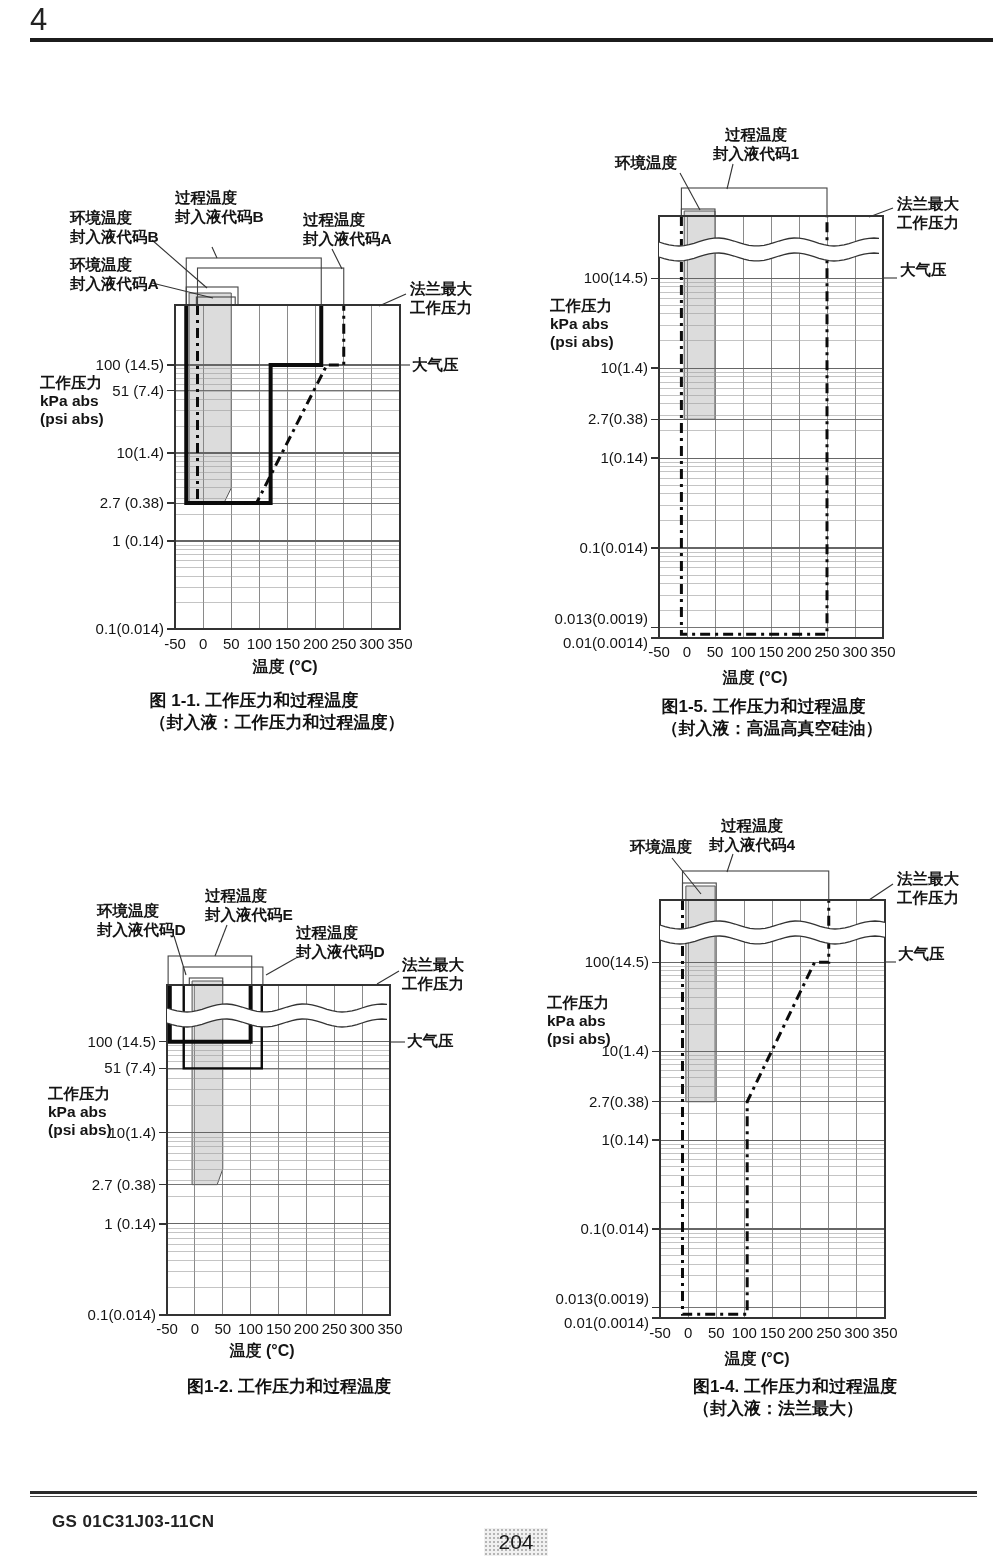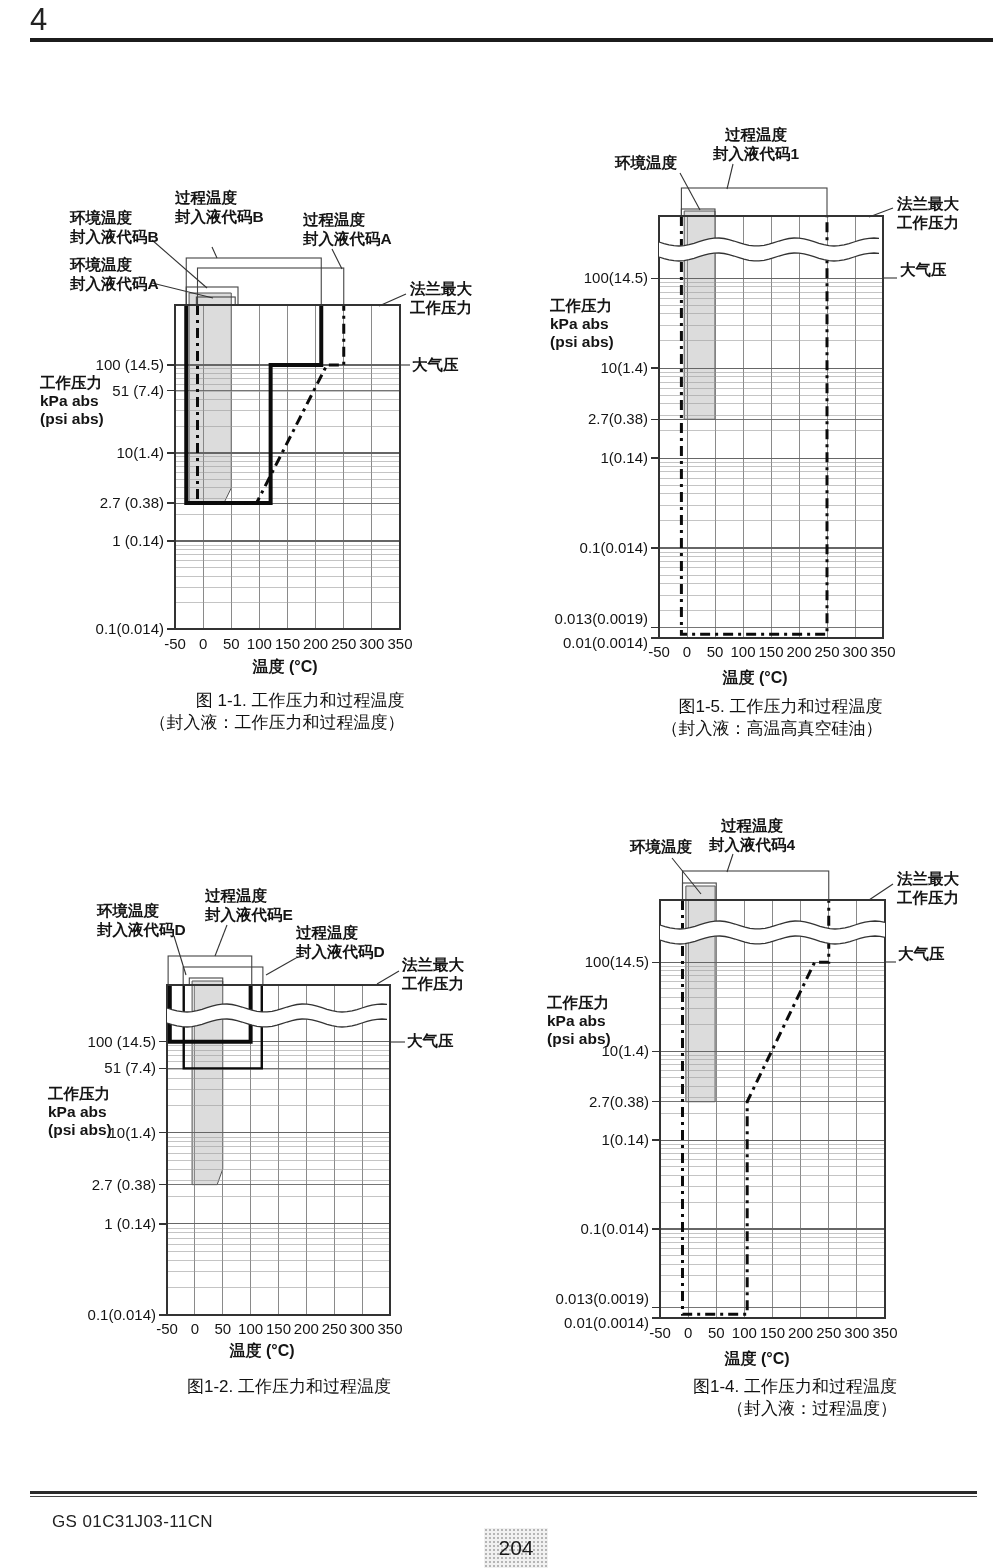--- a/index.html
+++ b/index.html
@@ -5,29 +5,29 @@
   html,body{margin:0;padding:0;background:#ffffff;}
   #page{position:relative;width:1000px;height:1568px;background:#ffffff;overflow:hidden;
         font-family:"Liberation Sans","DejaVu Sans",sans-serif;color:#161616;}
   .secnum{position:absolute;left:30px;top:2px;font-size:31px;font-weight:500;color:#222;}
   .toprule{position:absolute;left:30px;top:38px;width:963px;height:4px;background:#1c1c1c;}
   #cv{position:absolute;left:0;top:0;}
   #cv text{fill:#141414;font-family:"Liberation Sans","DejaVu Sans",sans-serif;}
   #cv .tick{font-size:15px;font-weight:500;}
   #cv .ann{font-size:15.5px;font-weight:600;}
   #cv .xlab{font-size:16px;font-weight:600;}
-  .cap{position:absolute;transform:translateX(-50%);text-align:right;font-size:17px;
-       font-weight:400;line-height:1.32;color:#111;white-space:nowrap;}
+  .cap{position:absolute;transform:translateX(-50%);text-align:left;font-size:17px;
+       font-weight:700;line-height:1.32;color:#111;white-space:nowrap;}
   .cap-0{left:277px;top:690px;} .cap-1{left:772px;top:696px;}
   .cap-2{left:272px;top:1376px;margin-left:17px;} .cap-3{left:795px;top:1376px;}
   .botrule{position:absolute;left:30px;top:1491px;width:947px;height:2px;
            border-top:3px solid #2a2a2a;border-bottom:1px solid #444;background:#fff;}
-  .doccode{position:absolute;left:52px;top:1512px;font-size:17px;font-weight:400;
+  .doccode{position:absolute;left:52px;top:1512px;font-size:17px;font-weight:700;
            letter-spacing:0.4px;color:#222;}
-  .pagenum{position:absolute;left:484px;top:1528px;width:64px;height:40px;
+  .pagenum{position:absolute;left:484px;top:1528px;width:64px;height:28px;
            background-color:#f1f1f1;
            background-image:radial-gradient(#b5b5b5 0.9px, transparent 1px);
            background-size:4px 4px;display:flex;align-items:center;justify-content:center;
            font-size:21px;color:#1a1a1a;}
 </style>
 </head>
 <body>
 
 <div id="page">
   <div class="secnum">4</div>
@@ -400,19 +400,19 @@
   </div>
   <div class="cap cap-1">
     <div>图1-5. 工作压力和过程温度</div>
     <div>（封入液：高温高真空硅油）</div>
   </div>
   <div class="cap cap-2">
     <div>图1-2. 工作压力和过程温度</div>
   </div>
   <div class="cap cap-3">
     <div>图1-4. 工作压力和过程温度</div>
-    <div>（封入液：过程温度）</div>
+    <div>（封入液：法兰最大）</div>
   </div>
 
   <div class="botrule"></div>
   <div class="doccode">GS 01C31J03-11CN</div>
   <div class="pagenum">204</div>
 </div>
 
 </body></html>

